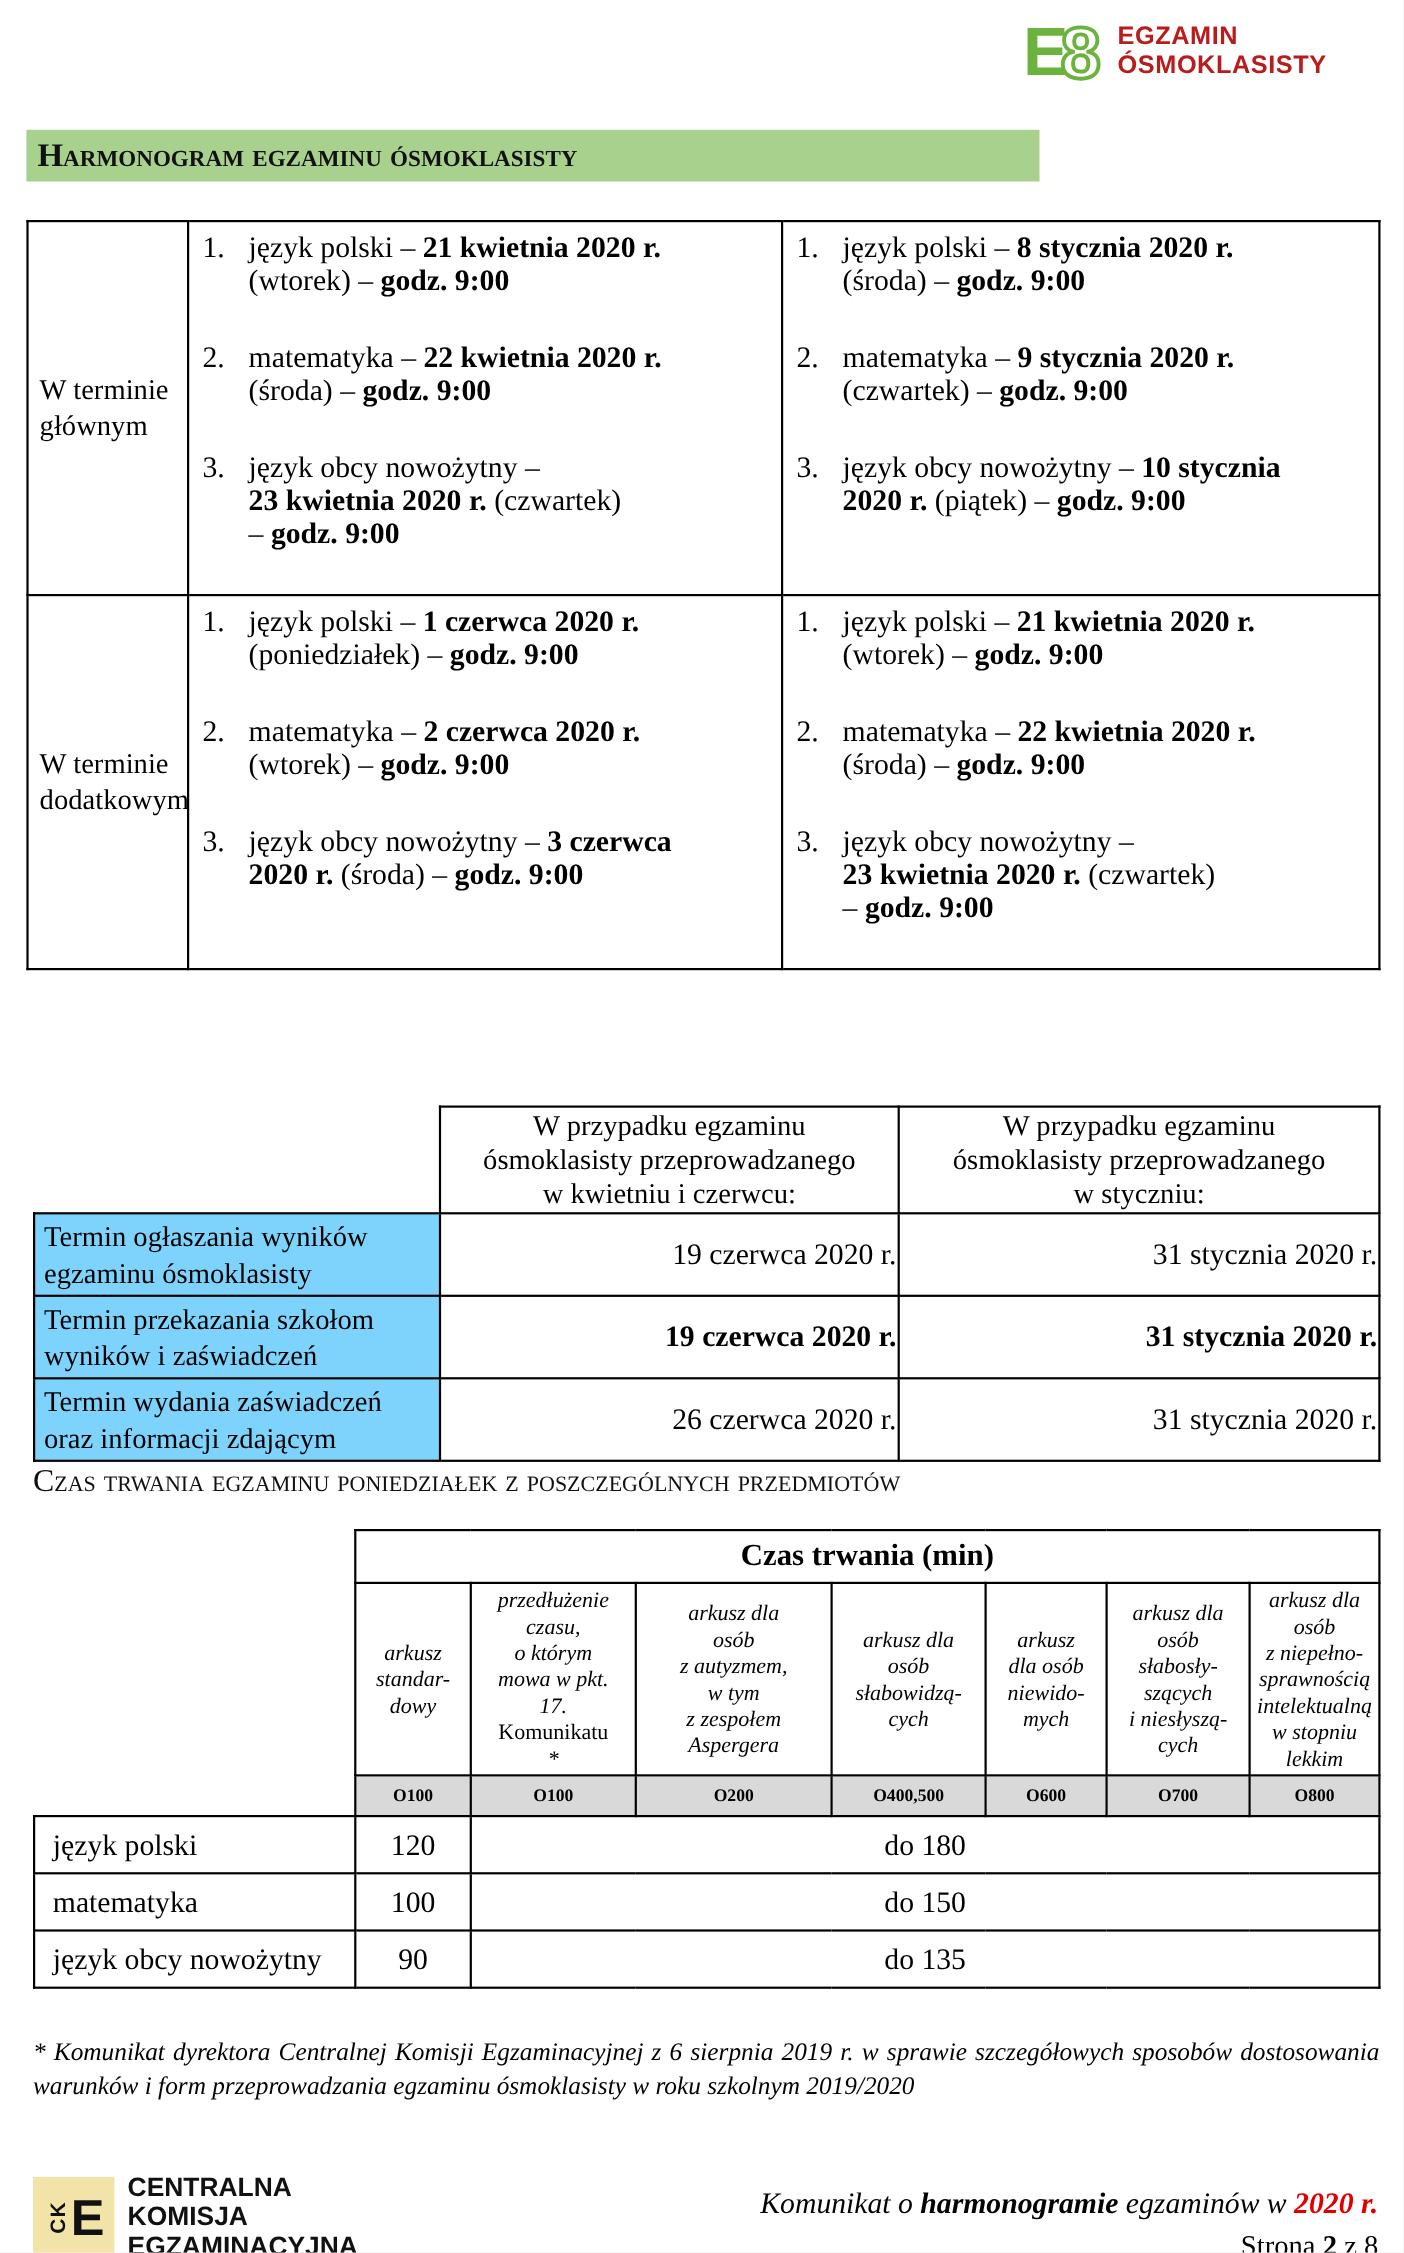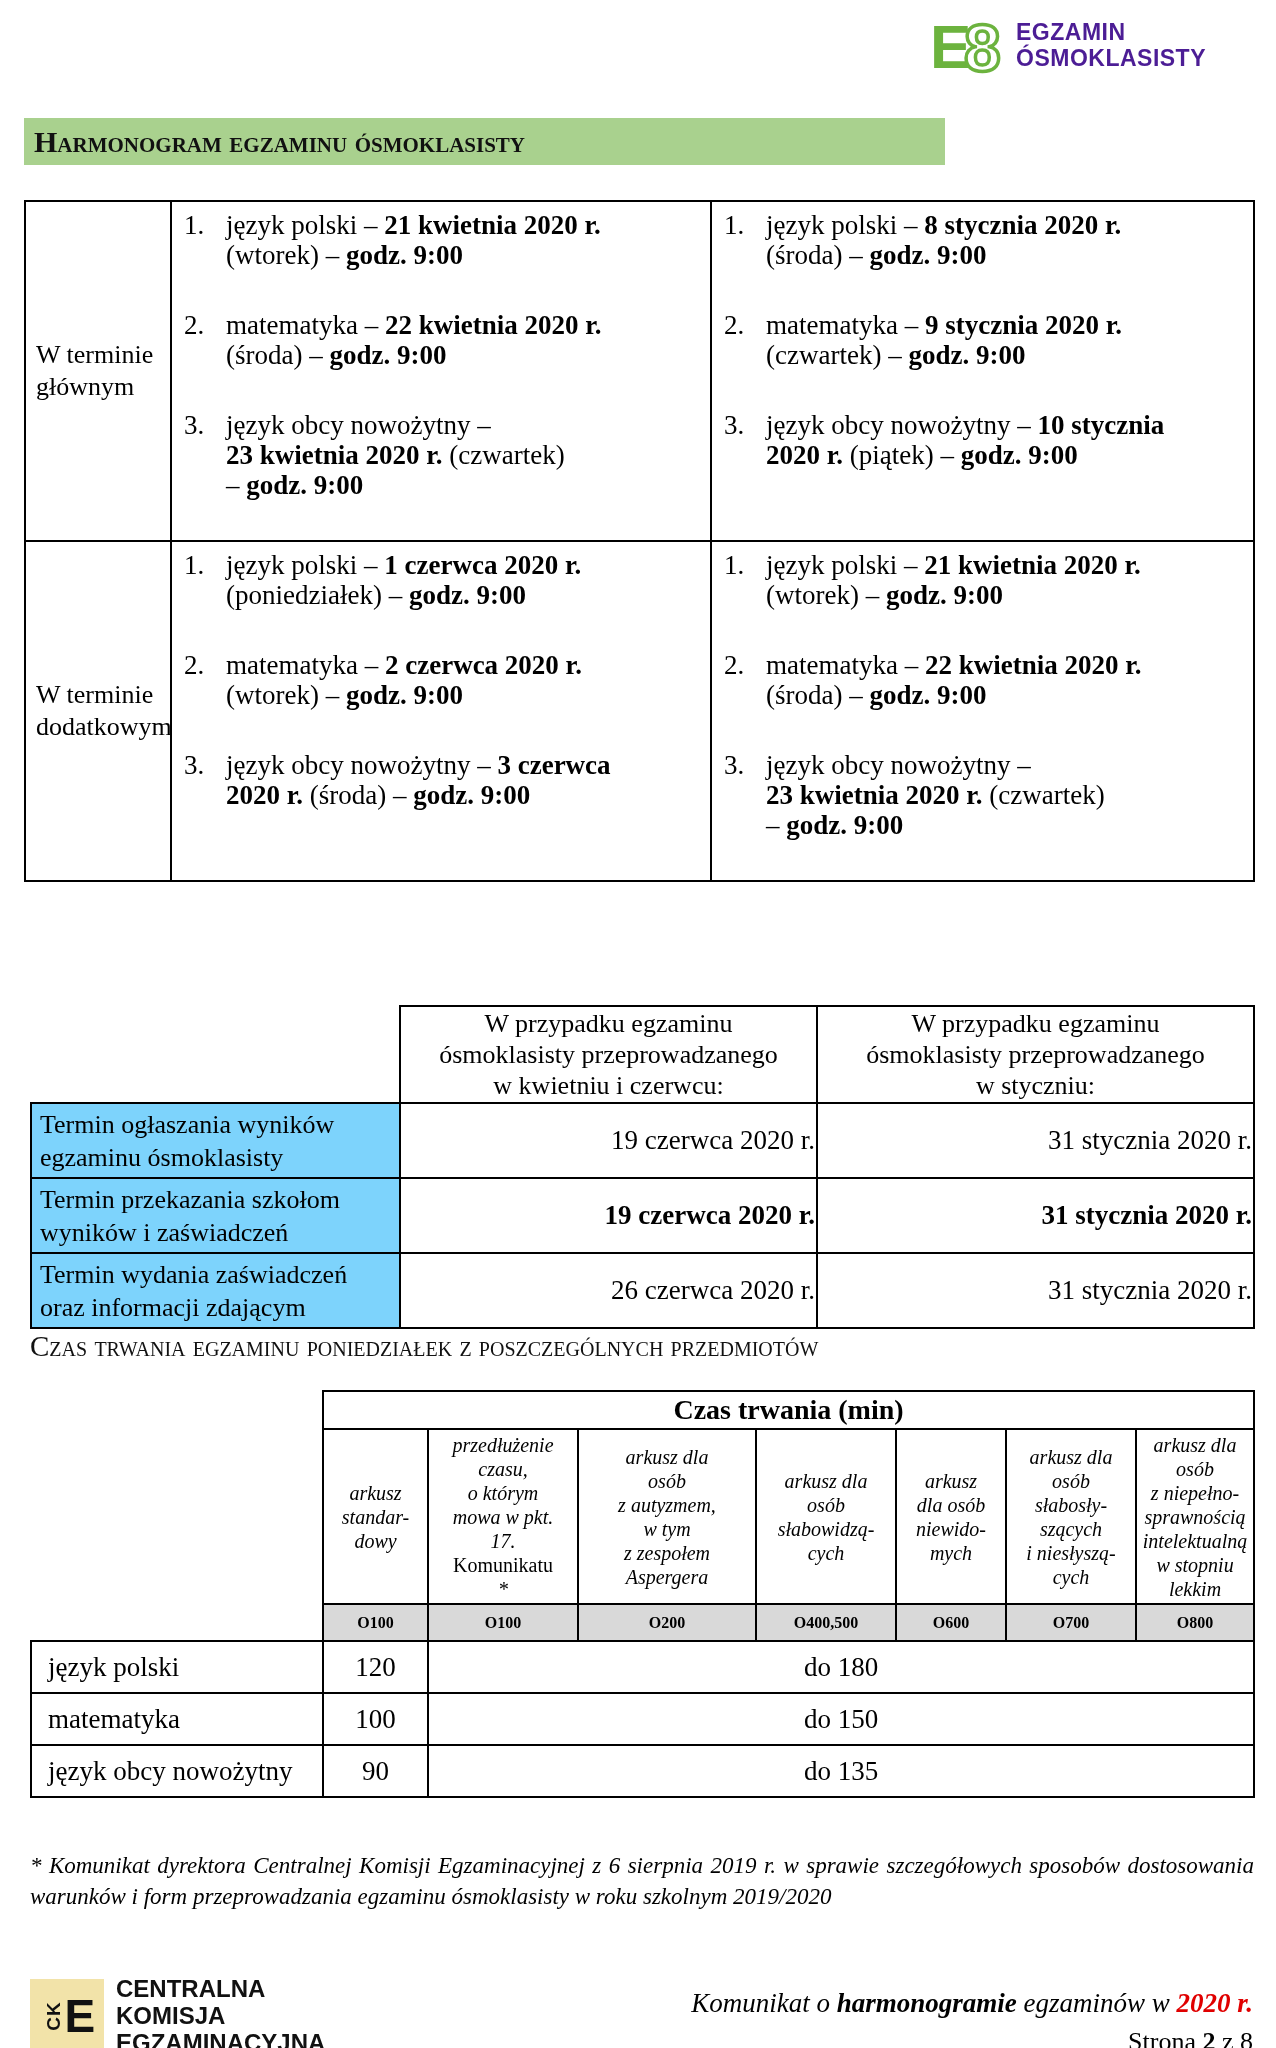--- a/index.html
+++ b/index.html
@@ -3,21 +3,21 @@
 <meta charset="utf-8">
 <style>
   html,body{margin:0;padding:0;background:#e8e8e8;}
   .page{position:relative;width:1276px;height:2048px;background:#ffffff;margin:0 auto;
         font-family:"Liberation Serif",serif;color:#000;overflow:hidden;}
 
   
   .e8-logo{position:absolute;top:14px;left:930px;display:flex;align-items:center;gap:10px;}
   .e8-mark{display:block;}
   .e8-text{font-family:"Liberation Sans",sans-serif;font-weight:bold;font-size:23px;
-           line-height:1.12;letter-spacing:.5px;color:#4c1d95;}
+           line-height:1.12;letter-spacing:.5px;color:#b91c1c;}
 
   
   .titlebar{position:absolute;top:118px;left:24px;width:921px;height:47px;background:#a9d18e;
             display:flex;align-items:center;}
   .titlebar span{font-variant:small-caps;font-weight:bold;font-size:30px;padding-left:10px;color:#111;}
 
   
   table{border-collapse:collapse;table-layout:fixed;}
   td{border:2px solid #000;vertical-align:top;overflow:hidden;}
   td.blank{border:none;}
@@ -49,21 +49,21 @@
   .results tr.boldrow td.val{font-weight:bold;}
 
   
   .sec2-title{position:absolute;top:1330px;left:30px;font-variant:small-caps;font-size:29px;color:#111;}
 
   
   .dur-wrap{position:absolute;top:1390px;left:30px;}
   .dur{width:1223px;}
   .dur col.c0{width:292px}.dur col.c1{width:105px}.dur col.c2{width:150px}.dur col.c3{width:178px}
   .dur col.c4{width:140px}.dur col.c5{width:110px}.dur col.c6{width:130px}.dur col.c7{width:118px}
-  .dur tr.trow{height:38px}
+  .dur tr.trow{height:48px}
   .dur tr.hrow{height:175px}
   .dur tr.crow{height:37px}
   .dur tr.srow{height:52px}
   .dur td.title{vertical-align:middle;text-align:center;font-weight:bold;font-size:28px;}
   .dur td.colhdr{vertical-align:middle;text-align:center;font-style:italic;font-size:20px;line-height:24px;padding:2px 2px;}
   .dur td.colhdr .up{font-style:normal;}
   .dur td.code{vertical-align:middle;text-align:center;font-weight:bold;font-size:16px;background:#d9d9d9;}
   .dur td.subj{vertical-align:middle;font-size:27px;padding-left:16px;}
   .dur td.min{vertical-align:middle;text-align:center;font-size:27px;}
 

